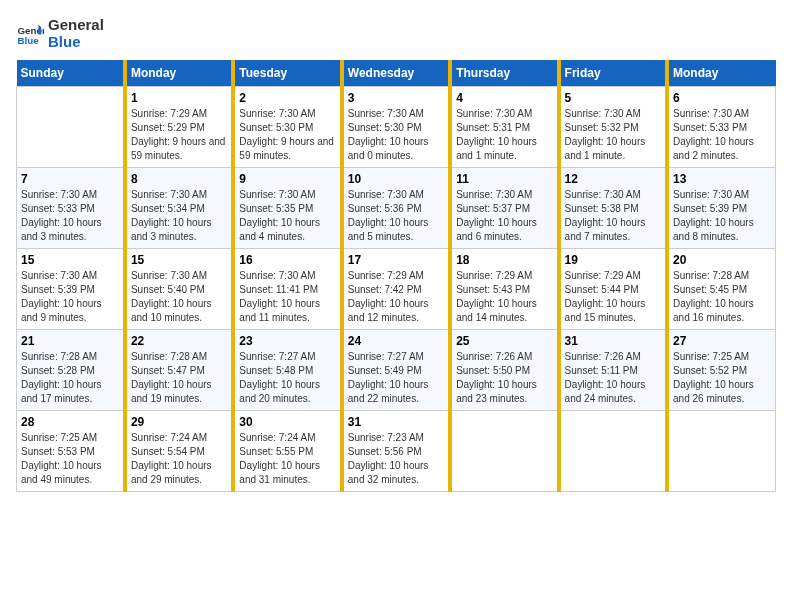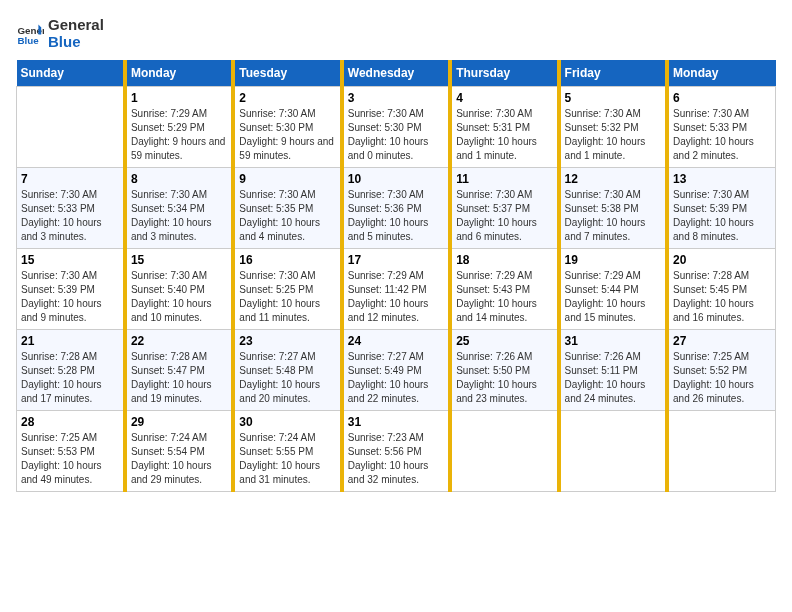--- a/index.html
+++ b/index.html
@@ -176,25 +176,25 @@
         <td>
           <span class="day-num">15</span>
           <div class="day-info"><span>Sunrise: 7:30 AM</span><br><span>Sunset: 5:39 PM</span><br><span>Daylight: 10 hours and 9 minutes.</span></div>
         </td>
         <td>
           <span class="day-num">15</span>
           <div class="day-info"><span>Sunrise: 7:30 AM</span><br><span>Sunset: 5:40 PM</span><br><span>Daylight: 10 hours and 10 minutes.</span></div>
         </td>
         <td>
           <span class="day-num">16</span>
-          <div class="day-info"><span>Sunrise: 7:30 AM</span><br><span>Sunset: 5:25 PM</span><br><span>Daylight: 10 hours and 11 minutes.</span></div>
+          <div class="day-info"><span>Sunrise: 7:30 AM</span><br><span>Sunset: 11:41 PM</span><br><span>Daylight: 10 hours and 11 minutes.</span></div>
         </td>
         <td>
           <span class="day-num">17</span>
-          <div class="day-info"><span>Sunrise: 7:29 AM</span><br><span>Sunset: 11:42 PM</span><br><span>Daylight: 10 hours and 12 minutes.</span></div>
+          <div class="day-info"><span>Sunrise: 7:29 AM</span><br><span>Sunset: 7:42 PM</span><br><span>Daylight: 10 hours and 12 minutes.</span></div>
         </td>
         <td>
           <span class="day-num">18</span>
           <div class="day-info"><span>Sunrise: 7:29 AM</span><br><span>Sunset: 5:43 PM</span><br><span>Daylight: 10 hours and 14 minutes.</span></div>
         </td>
         <td>
           <span class="day-num">19</span>
           <div class="day-info"><span>Sunrise: 7:29 AM</span><br><span>Sunset: 5:44 PM</span><br><span>Daylight: 10 hours and 15 minutes.</span></div>
         </td>
         <td>

